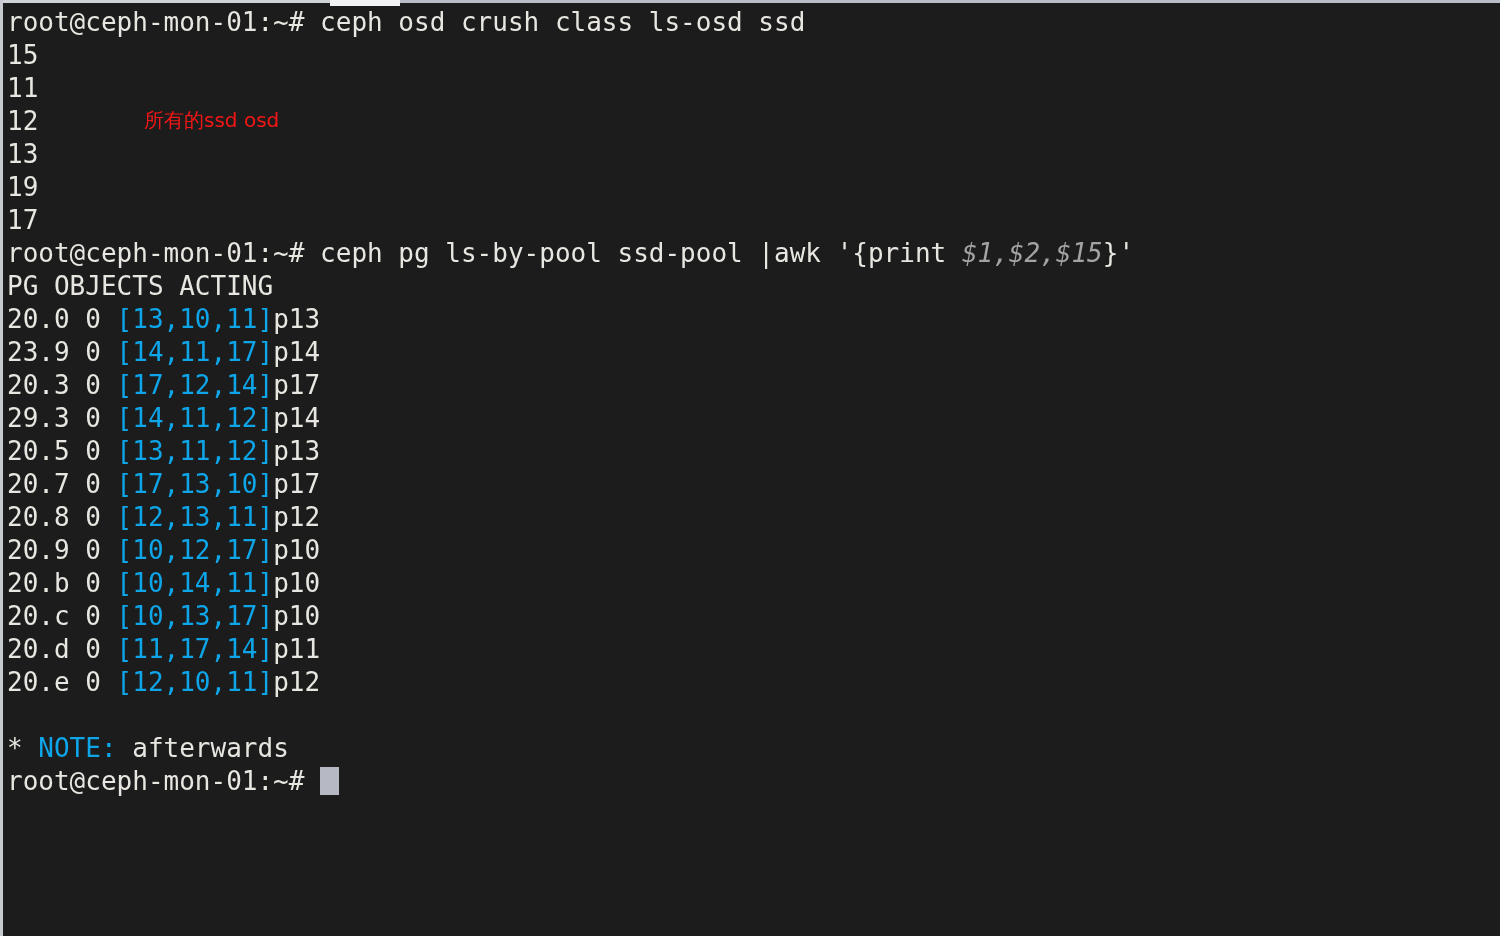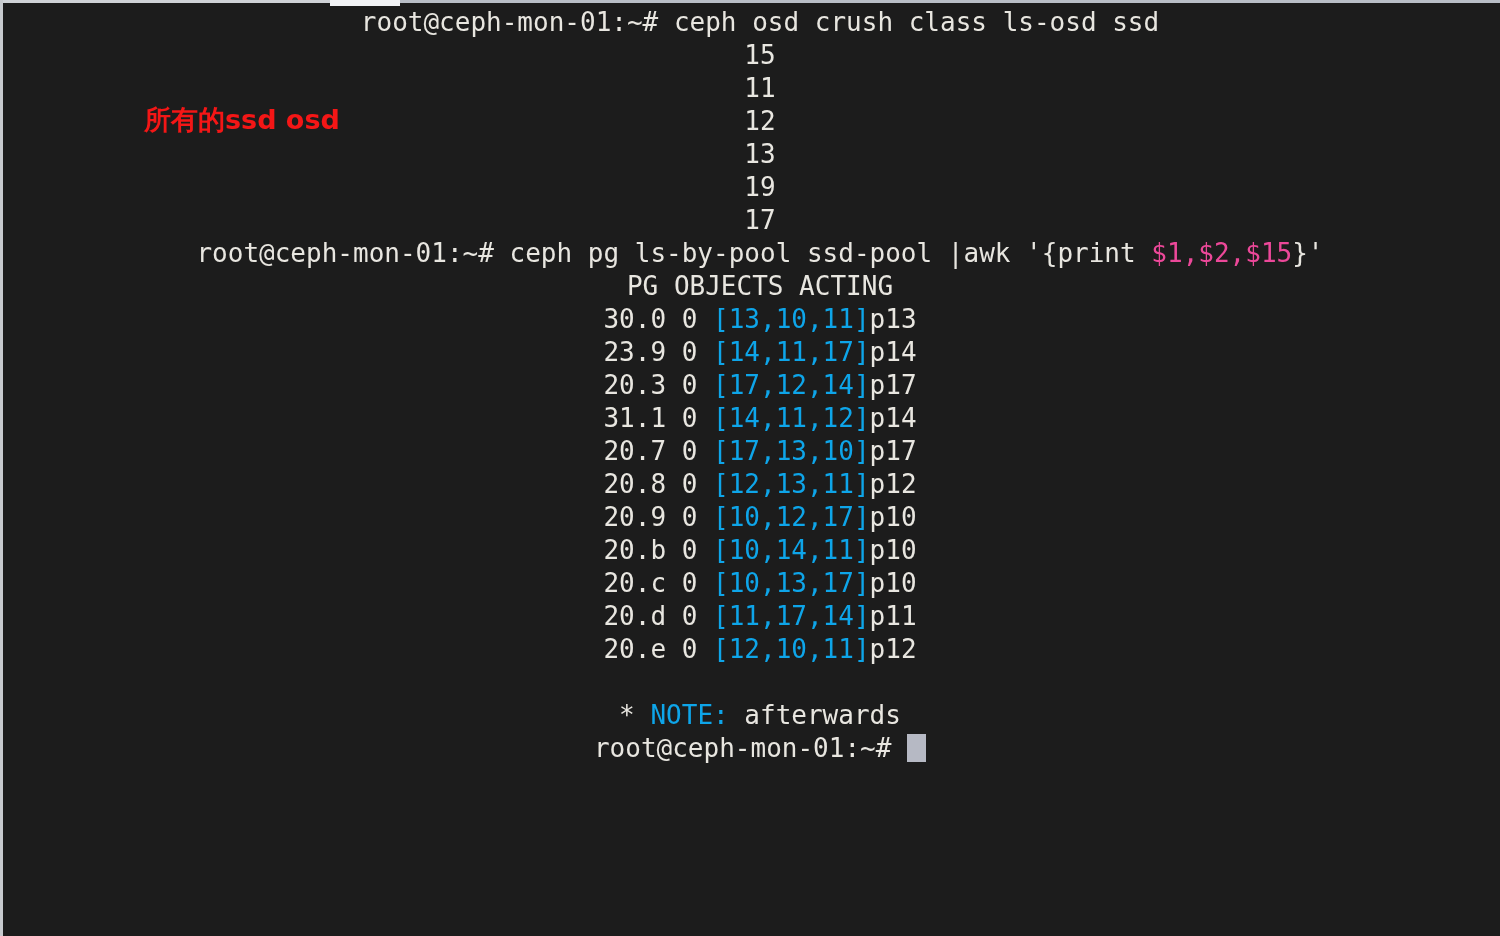--- a/index.html
+++ b/index.html
@@ -62,39 +62,37 @@
     box-sizing: border-box;
   }
 
   .line {
     height: 33px;
     line-height: 33px;
     font-size: 26px;
     letter-spacing: 0px;
     color: #e8e6e0;
     white-space: pre;
-    padding-left: 20px;
+    padding-left: 7px;
     position: relative;
-    text-align: center;
   }
   .line.blank { color: transparent; }
   .c-cyan   { color: #0ea5e9; }
-  .c-yellow { color: #ec4899; }
+  .c-yellow { color: #a3a3a3; font-style: italic; }
 
   
   #annotation {
     position: absolute;
     left: 144px;
     top: 101px;
     font-family: "DejaVu Sans", "Liberation Sans", sans-serif;
-    font-size: 27px;
+    font-size: 20px;
     color: #f41616;
     white-space: pre;
     line-height: 38px;
-    font-weight: bold;
   }
 
   #cursor-block {
     display: inline-block;
     width: 19px;
     height: 28px;
     background: #b6b9c4;
     vertical-align: -5px;
   }
 </style>
@@ -110,24 +108,25 @@
   <div class="line">12</div>
   <div class="line">13</div>
   <div class="line">19</div>
   <div class="line">17</div>
 
   <div class="line"><span>root@ceph-mon-01:~# </span><span>ceph pg ls-by-pool ssd-pool |awk '{print </span><span class="c-yellow">$1,$2,$15</span><span>}'</span></div>
 
   <div class="line">PG OBJECTS ACTING</div>
 
   <div id="pg-rows">
-      <div class="line"><span>30.0</span><span> </span><span>0</span><span> </span><span class="c-cyan">[13,10,11]</span><span>p13</span></div>
+      <div class="line"><span>20.0</span><span> </span><span>0</span><span> </span><span class="c-cyan">[13,10,11]</span><span>p13</span></div>
       <div class="line"><span>23.9</span><span> </span><span>0</span><span> </span><span class="c-cyan">[14,11,17]</span><span>p14</span></div>
       <div class="line"><span>20.3</span><span> </span><span>0</span><span> </span><span class="c-cyan">[17,12,14]</span><span>p17</span></div>
-      <div class="line"><span>31.1</span><span> </span><span>0</span><span> </span><span class="c-cyan">[14,11,12]</span><span>p14</span></div>
+      <div class="line"><span>29.3</span><span> </span><span>0</span><span> </span><span class="c-cyan">[14,11,12]</span><span>p14</span></div>
+      <div class="line"><span>20.5</span><span> </span><span>0</span><span> </span><span class="c-cyan">[13,11,12]</span><span>p13</span></div>
       <div class="line"><span>20.7</span><span> </span><span>0</span><span> </span><span class="c-cyan">[17,13,10]</span><span>p17</span></div>
       <div class="line"><span>20.8</span><span> </span><span>0</span><span> </span><span class="c-cyan">[12,13,11]</span><span>p12</span></div>
       <div class="line"><span>20.9</span><span> </span><span>0</span><span> </span><span class="c-cyan">[10,12,17]</span><span>p10</span></div>
       <div class="line"><span>20.b</span><span> </span><span>0</span><span> </span><span class="c-cyan">[10,14,11]</span><span>p10</span></div>
       <div class="line"><span>20.c</span><span> </span><span>0</span><span> </span><span class="c-cyan">[10,13,17]</span><span>p10</span></div>
       <div class="line"><span>20.d</span><span> </span><span>0</span><span> </span><span class="c-cyan">[11,17,14]</span><span>p11</span></div>
       <div class="line"><span>20.e</span><span> </span><span>0</span><span> </span><span class="c-cyan">[12,10,11]</span><span>p12</span></div>
     </div>
 
   <div class="line blank">&nbsp;</div>

